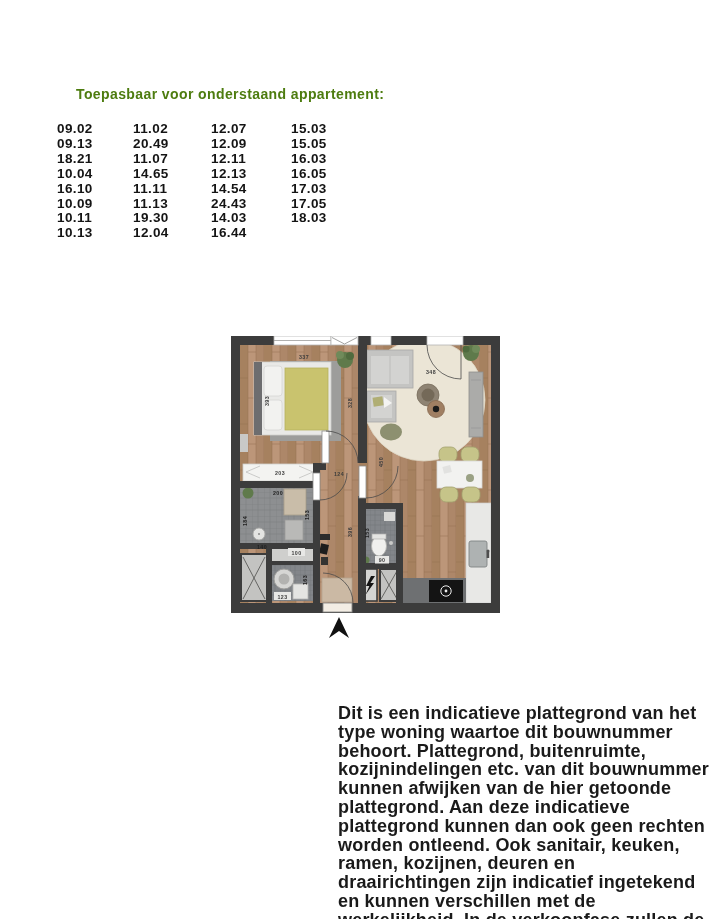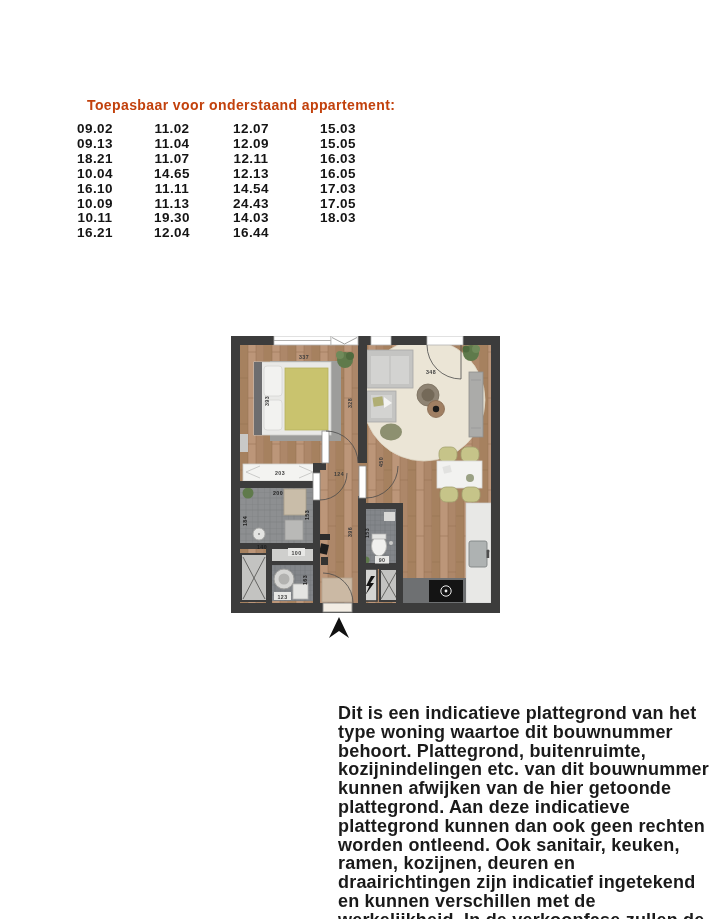--- a/index.html
+++ b/index.html
@@ -1,28 +1,28 @@
 <!DOCTYPE html>
 <html><head>
 <meta charset="utf-8">
 <style>
   html,body{margin:0;padding:0;}
   body{
     width:720px;height:919px;position:relative;background:#ffffff;
     font-family:"Liberation Sans",sans-serif;color:#161616;overflow:hidden;
   }
   .page-title{
-    position:absolute;left:76px;top:86px;margin:11px;
-    font-size:14px;font-weight:800;letter-spacing:.4px;color:#c2410c;
+    position:absolute;left:76px;top:86px;margin:0;
+    font-size:14px;font-weight:800;letter-spacing:.4px;color:#4d7c0f;
   }
   .apt-grid{
     position:absolute;left:57px;top:122px;
     display:grid;grid-template-columns:76px 78px 80px 94px;
     font-size:13.5px;font-weight:700;line-height:14.9px;color:#141414;
-    text-align:center;letter-spacing:.4px;
+    text-align:left;letter-spacing:.4px;
   }
   .plan-wrap{position:absolute;left:231px;top:336px;width:270px;height:278px;}
   .north-wrap{position:absolute;left:327px;top:616px;width:24px;height:24px;}
   .disclaimer{
     position:absolute;left:322px;top:688px;width:372px;margin:16px;
     font-size:18px;font-weight:700;line-height:18.8px;color:#1a1a1a;
     letter-spacing:.2px;
   }
   svg text{font-family:"Liberation Sans",sans-serif;}
   .dim{font-size:5.3px;font-weight:700;fill:#3d3d3d;letter-spacing:.4px;}
@@ -32,21 +32,21 @@
 <body>
 
 <h1 class="page-title">Toepasbaar voor onderstaand appartement:</h1>
 
 <div class="apt-grid">
   <span>09.02</span>
     <span>11.02</span>
     <span>12.07</span>
     <span>15.03</span>
   <span>09.13</span>
-    <span>11.04</span>
+    <span>20.49</span>
     <span>12.09</span>
     <span>15.05</span>
   <span>18.21</span>
     <span>11.07</span>
     <span>12.11</span>
     <span>16.03</span>
   <span>10.04</span>
     <span>14.65</span>
     <span>12.13</span>
     <span>16.05</span>
@@ -55,21 +55,21 @@
     <span>14.54</span>
     <span>17.03</span>
   <span>10.09</span>
     <span>11.13</span>
     <span>24.43</span>
     <span>17.05</span>
   <span>10.11</span>
     <span>19.30</span>
     <span>14.03</span>
     <span>18.03</span>
-  <span>16.21</span>
+  <span>10.13</span>
     <span>12.04</span>
     <span>16.44</span>
     <span></span>
 </div>
 
 <div class="plan-wrap">
 <svg viewBox="231 336 270 278" width="270" height="278" xmlns="http://www.w3.org/2000/svg">
   <defs>
     <pattern id="wood" width="24" height="46" patternUnits="userSpaceOnUse">
       <rect width="24" height="46" fill="#b28d6f"></rect>

